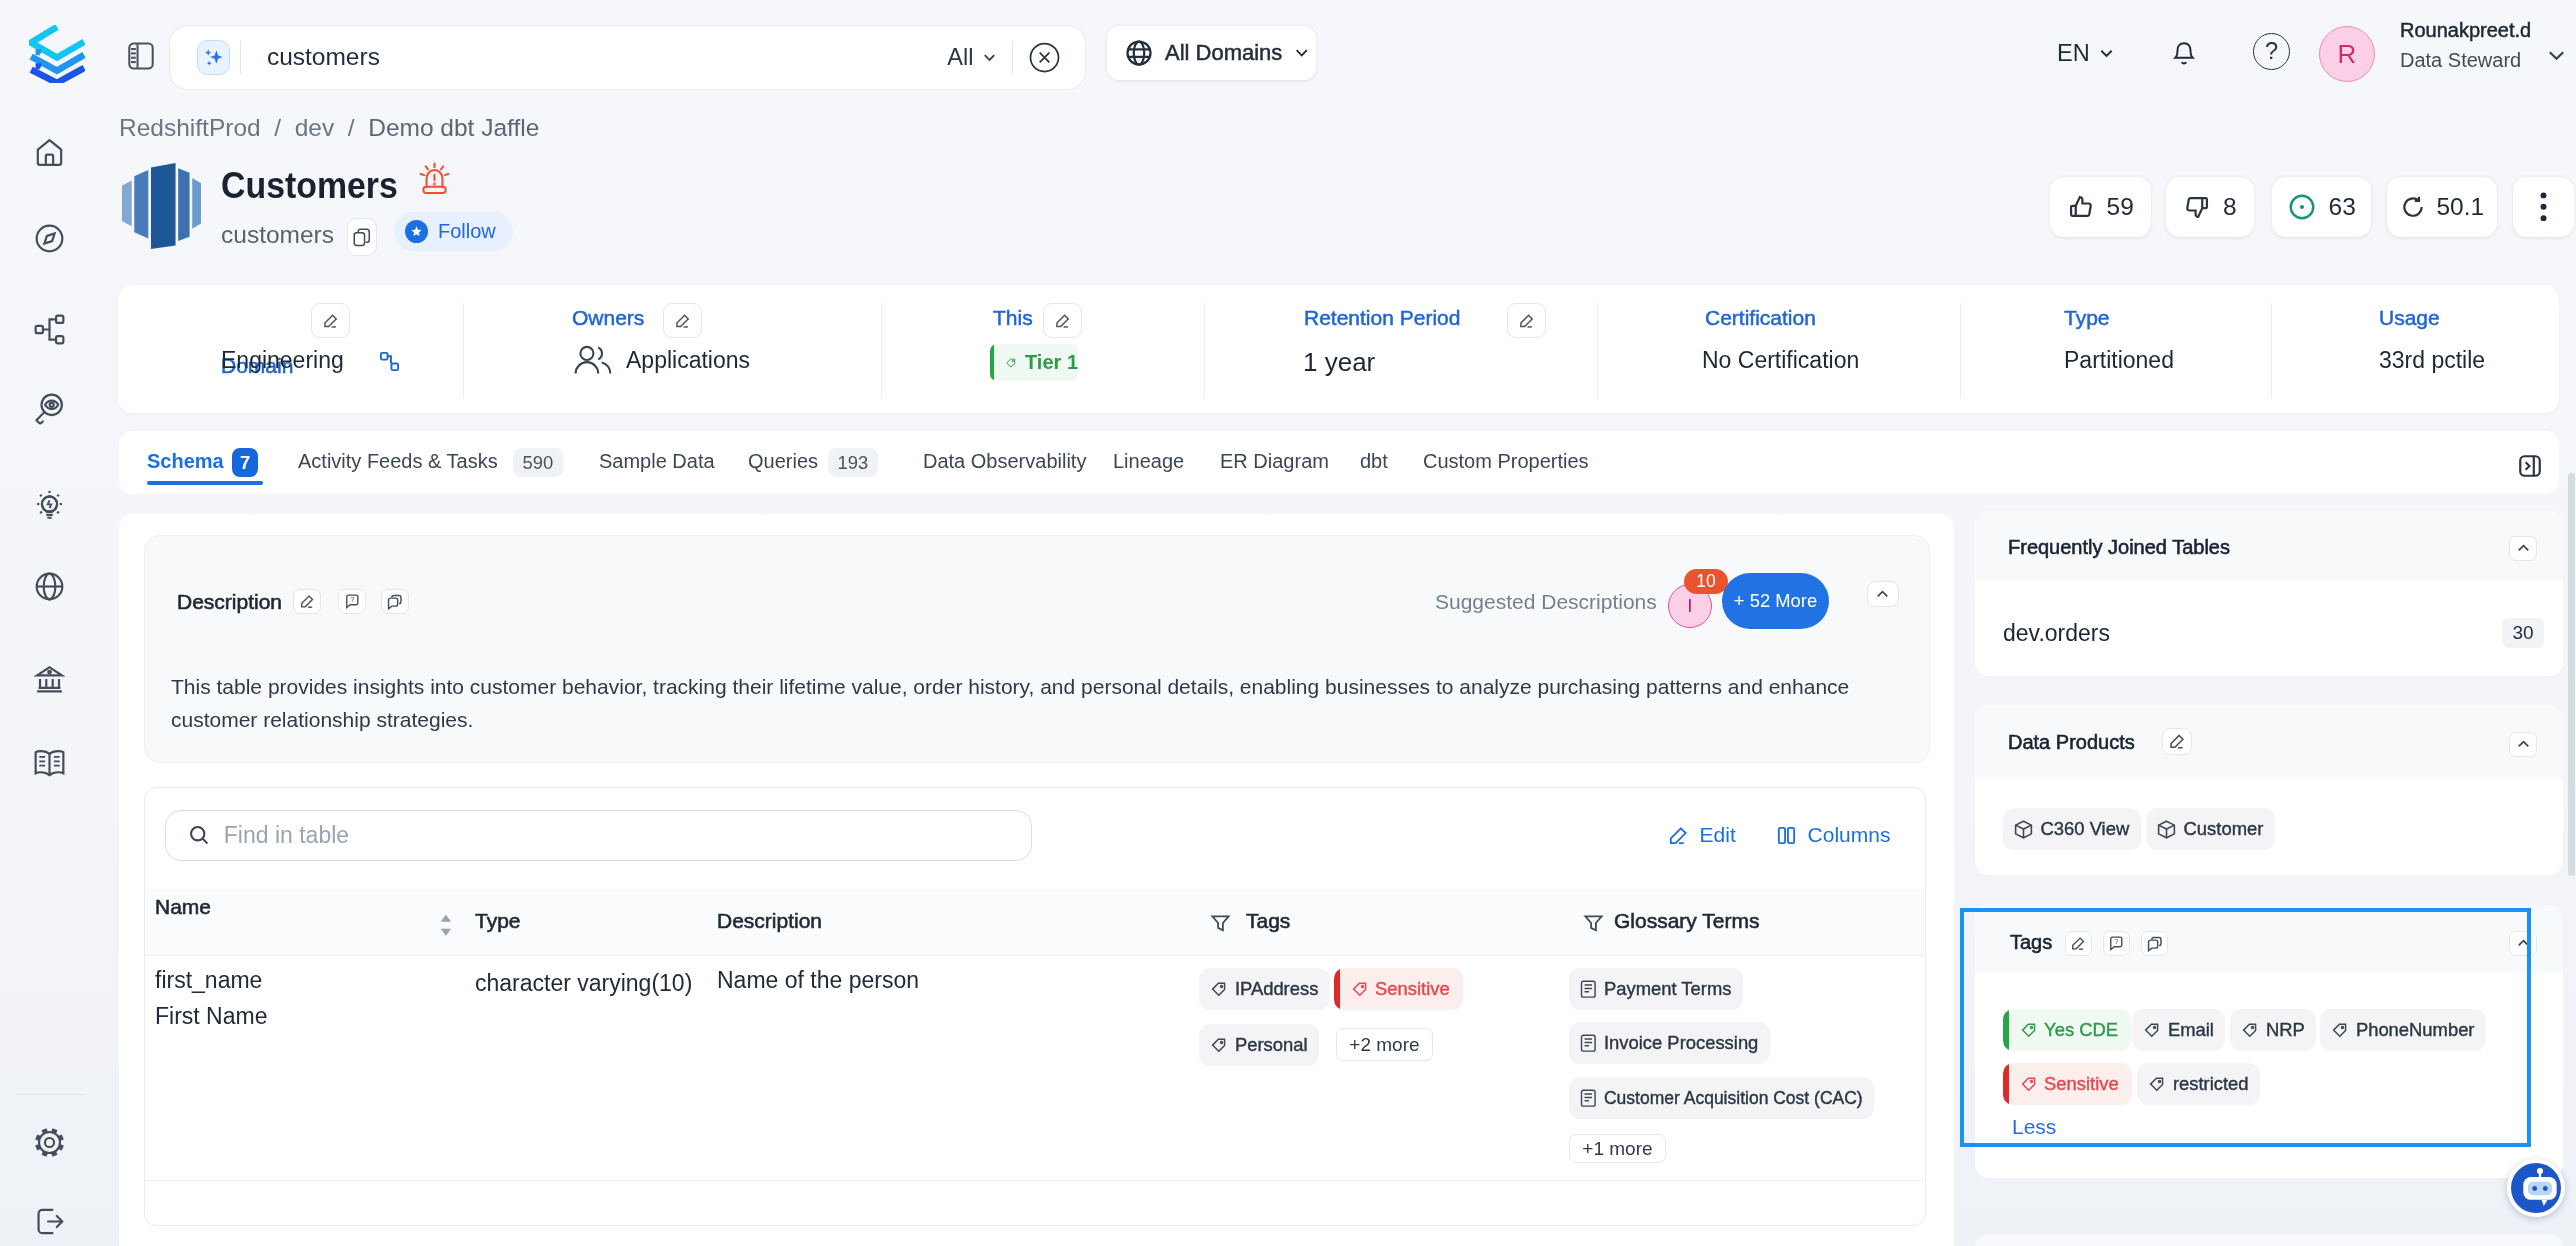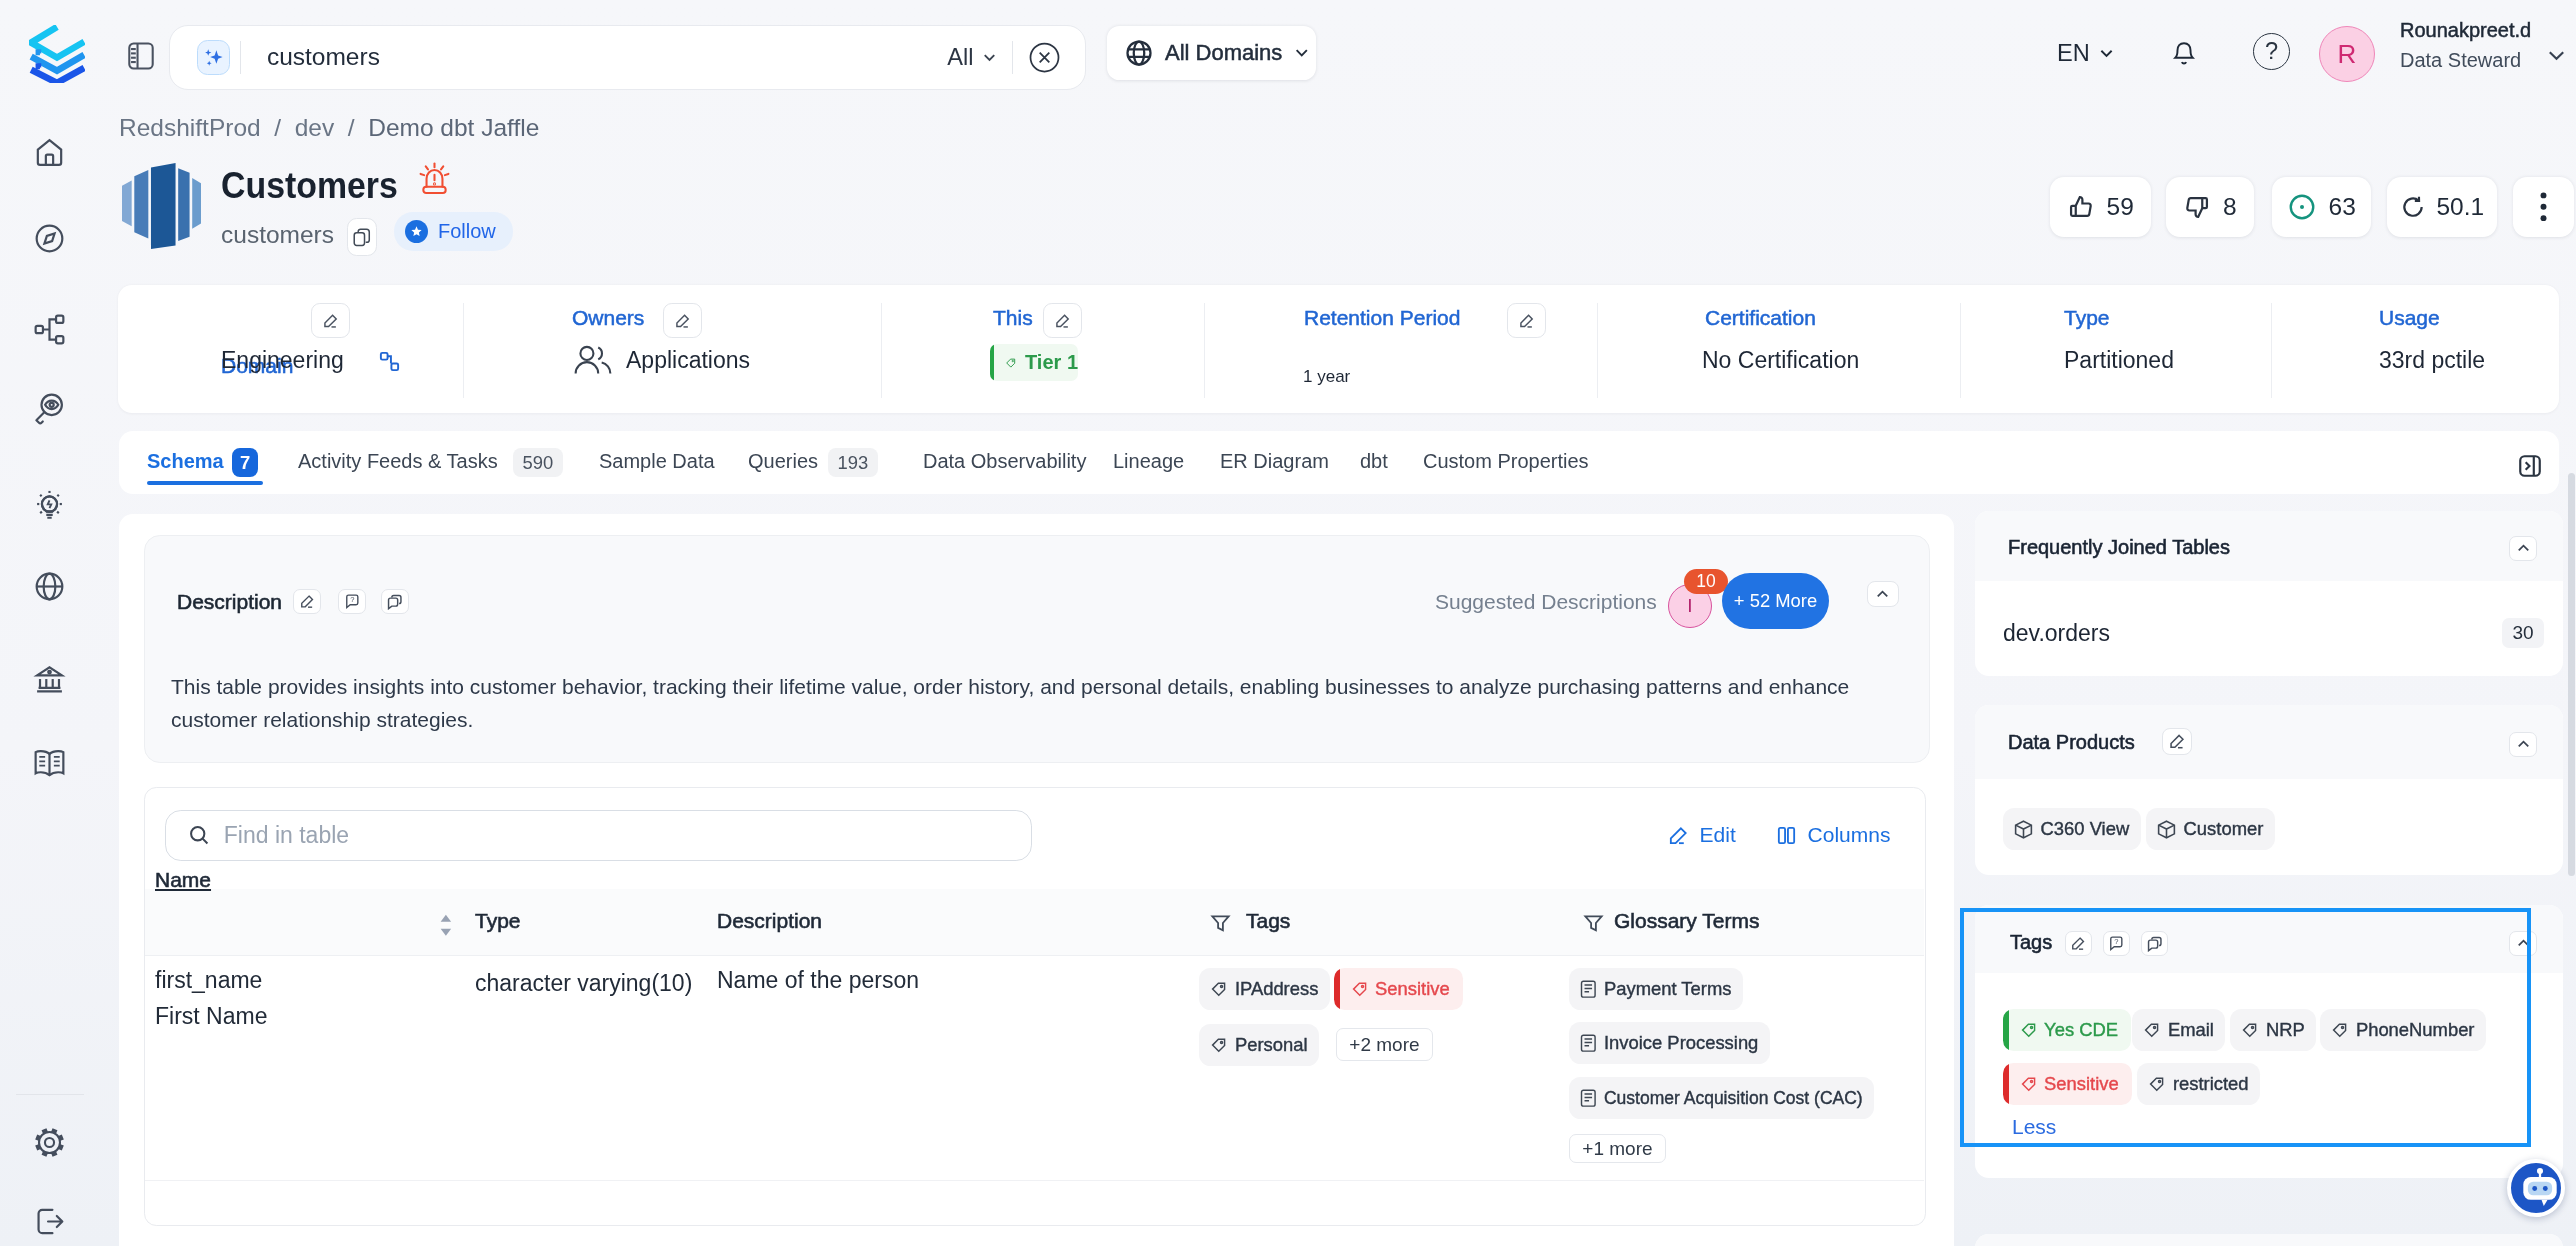--- a/index.html
+++ b/index.html
@@ -296,21 +296,21 @@
     <span style="margin-left:8.8px;font-size:20px;font-weight:600;color:#2c9a4b;white-space:nowrap;">Tier 1</span>
   </div>
 
   <div class="abs" style="left:1304px;top:306px;font-size:21px;font-weight:400;-webkit-text-stroke:0.5px currentColor;color:#2166d3;">Retention Period</div>
   <div class="ibtn abs" style="left:1507px;top:303px;width:39px;height:35px;border-radius:8.8px;">
     <svg width="17.5" height="17.5" viewBox="0 0 24 24" fill="none" stroke="#4a5361" stroke-width="2">
           <path d="M14.5 4.5 l5 5 L9 20 H4 v-5 Z"></path>
           <line x1="13" y1="20.5" x2="19" y2="20.5"></line>
         </svg>
   </div>
-  <div class="abs" style="left:1303px;top:347px;font-size:17px;color:#1e2735;margin-top:20px;">1 year</div>
+  <div class="abs" style="left:1303px;top:347px;font-size:26px;color:#1e2735;">1 year</div>
 
   <div class="abs" style="left:1705px;top:306px;font-size:21px;font-weight:400;-webkit-text-stroke:0.5px currentColor;color:#2166d3;">Certification</div>
   <div class="abs" style="left:1702px;top:347px;font-size:23px;color:#1e2735;">No Certification</div>
 
   <div class="abs" style="left:2064px;top:306px;font-size:21px;font-weight:400;-webkit-text-stroke:0.5px currentColor;color:#2166d3;">Type</div>
   <div class="abs" style="left:2064px;top:347px;font-size:23px;color:#1e2735;">Partitioned</div>
 
   <div class="abs" style="left:2379px;top:306px;font-size:21px;font-weight:400;-webkit-text-stroke:0.5px currentColor;color:#2166d3;">Usage</div>
   <div class="abs" style="left:2379px;top:347px;font-size:23px;color:#1e2735;">33rd pctile</div>
 </div>
@@ -392,21 +392,21 @@
 <div class="abs" style="left:1775px;top:823px;display:flex;align-items:center;">
   <svg width="23" height="23" viewBox="0 0 24 24" fill="none" stroke="#1b6fe0" stroke-width="1.9">
         <rect x="4" y="4" width="6.5" height="16" rx="1.5"></rect>
         <rect x="13.5" y="4" width="6.5" height="16" rx="1.5"></rect>
       </svg>
   <span style="margin-left:9.6px;font-size:21px;color:#1b6fe0;">Columns</span>
 </div>
 
 <div class="abs" style="left:145px;top:889px;width:1779px;height:67px;background:#fafbfc;border-bottom:1.3px solid #eef0f3;"></div>
 <div id="thead">
-  <div class="abs" style="left:155px;top:868px;font-size:21px;font-weight:400;-webkit-text-stroke:0.6px currentColor;color:#1f2937;text-decoration:underline;">Name</div>
+  <div class="abs" style="left:155px;top:895px;font-size:21px;font-weight:400;-webkit-text-stroke:0.6px currentColor;color:#1f2937;">Name</div>
   <svg class="abs" style="left:438px;top:913px" width="15.8" height="24.5" viewBox="0 0 18 28" fill="#98a2b3">
         <path d="M9 2 L15 10 H3 Z"></path>
         <path d="M9 26 L3 18 H15 Z"></path>
       </svg>
   <div class="abs" style="left:475px;top:909px;font-size:21px;font-weight:400;-webkit-text-stroke:0.6px currentColor;color:#1f2937;">Type</div>
   <div class="abs" style="left:717px;top:909px;font-size:21px;font-weight:400;-webkit-text-stroke:0.6px currentColor;color:#1f2937;">Description</div>
   <svg class="abs" style="left:1209px;top:912px" width="23" height="23" viewBox="0 0 24 24" fill="none" stroke="#414b59" stroke-width="1.9">
         <path d="M3.5 4.5 H20.5 L14.5 11.5 V19 L9.5 16.5 V11.5 Z"></path>
       </svg>
   <div class="abs" style="left:1246px;top:909px;font-size:21px;font-weight:400;-webkit-text-stroke:0.6px currentColor;color:#1f2937;">Tags</div>

